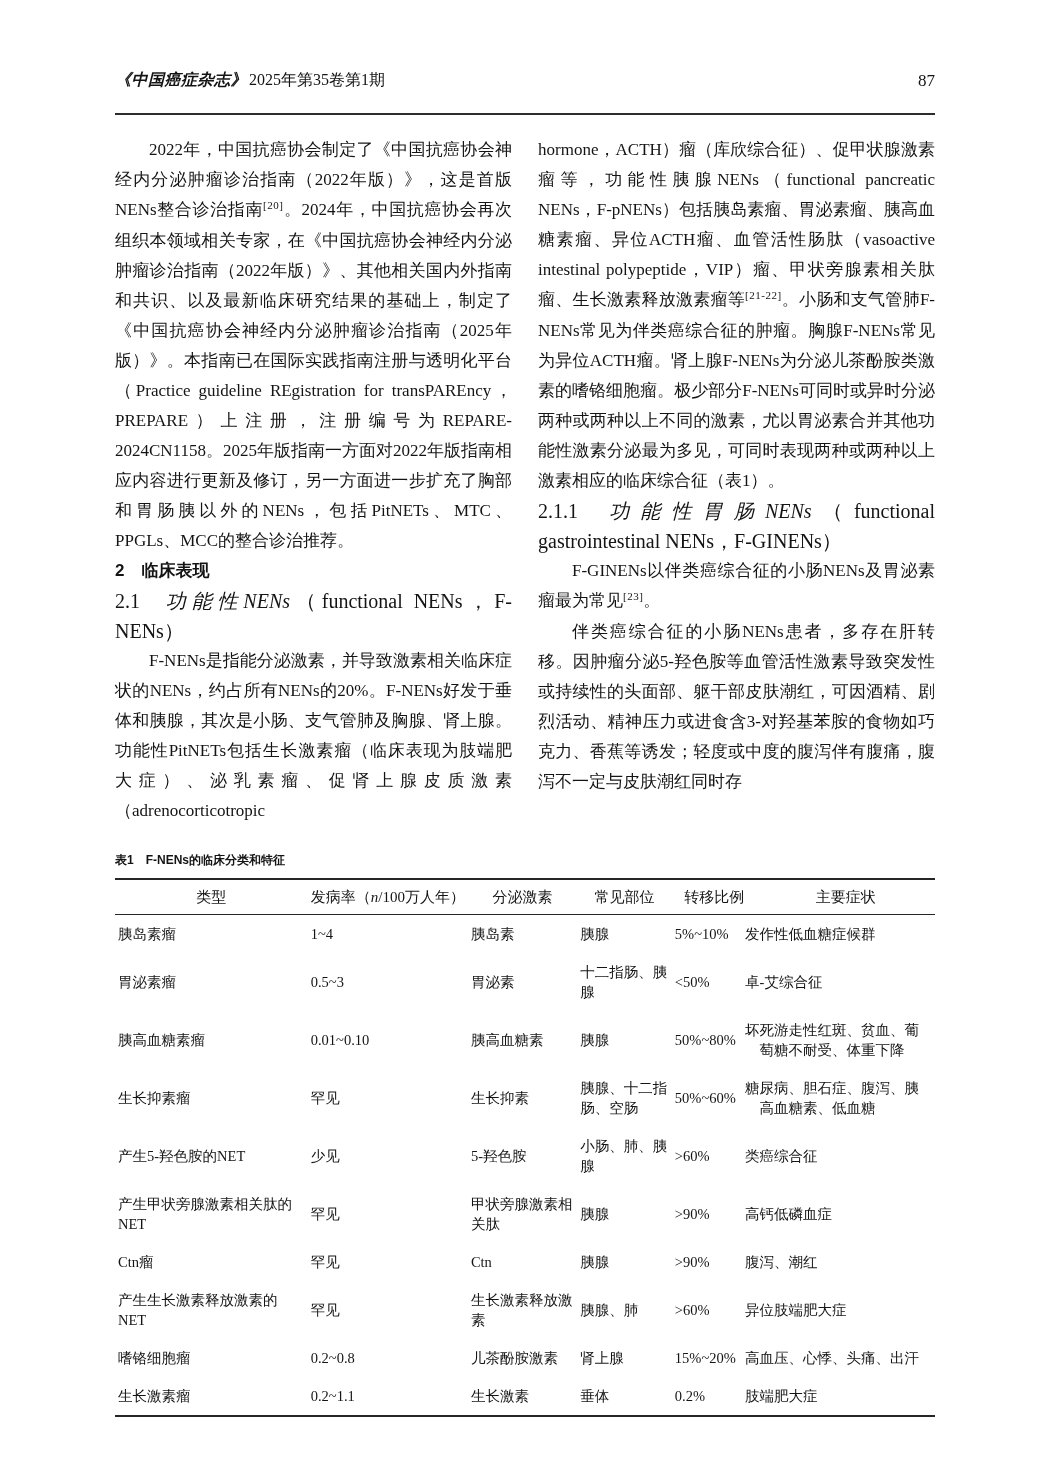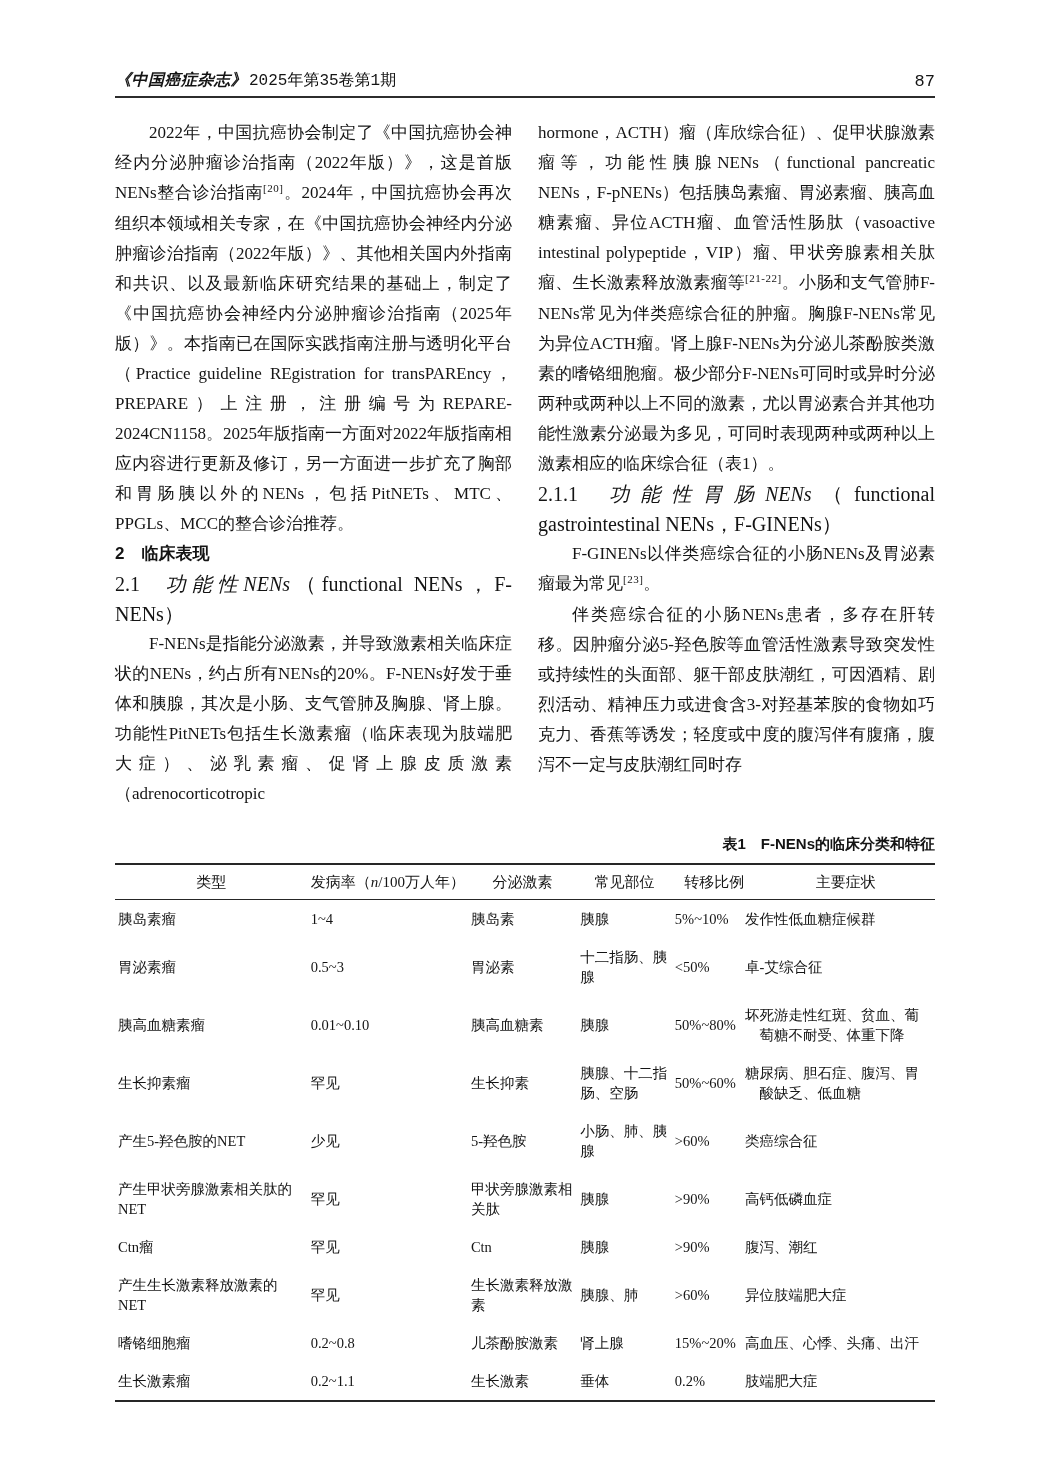--- a/index.html
+++ b/index.html
@@ -9,47 +9,46 @@
     color: #141414;
     font-family: "Liberation Serif", "DejaVu Serif", serif;
     position: relative;
   }
   .page {
     position: absolute; left: 115px; top: 70px; width: 820px;
   }
   
   .run-head {
     display: flex; align-items: flex-end; justify-content: space-between;
-    padding-bottom: 5px;
+    padding-bottom: 22px;
     border-bottom: 2px solid #2c2c2c;
     font-size: 16px;
-    font-family: Liberation Mono, monospace;
   }
   .journal-name { font-weight: bold; font-style: italic; letter-spacing: 0.5px; }
   .issue-info { font-weight: normal; font-style: normal; margin-left: 2px; }
   .folio { font-size: 17px; }
   
   .columns { display: flex; gap: 26px; margin-top: 20px; }
   .col { width: 397px; font-size: 17px; line-height: 30px; text-align: justify; text-justify: inter-ideograph; }
   .col p { margin: 0; }
   .indent { text-indent: 2em; }
   .ref { font-size: 11px; position: relative; top: -0.55em; letter-spacing: 0.5px; }
   .h-sec {
     font-family: "Liberation Sans", "DejaVu Sans", sans-serif;
     font-weight: bold; font-size: 17px; margin: 0;
   }
   .h-sub { font-weight: normal; font-size: 20px; margin: 0; }
   .h-num { margin-right: 1em; }
   .kai { font-style: italic; }
   
   .table-block { margin-top: 26px; }
   .table-title {
-    text-align: right;
+    text-align: left;
     font-family: "Liberation Sans", "DejaVu Sans", sans-serif;
-    font-weight: bold; font-size: 15px;
+    font-weight: bold; font-size: 12px;
     margin-bottom: 9px;
   }
   table.clinical {
     width: 820px; border-collapse: collapse;
     border-top: 2px solid #262626;
     border-bottom: 2px solid #262626;
     font-size: 14.5px; line-height: 20px;
   }
   table.clinical thead tr { border-bottom: 1.5px solid #262626; }
   table.clinical th {
@@ -137,21 +136,21 @@
             <td class="c-center">胰腺</td>
             <td class="c-num">50%~80%</td>
             <td class="c-sym">坏死游走性红斑、贫血、葡萄糖不耐受、体重下降</td>
           </tr>
           <tr>
             <td class="c-type">生长抑素瘤</td>
             <td class="c-num">罕见</td>
             <td class="c-center">生长抑素</td>
             <td class="c-center">胰腺、十二指肠、空肠</td>
             <td class="c-num">50%~60%</td>
-            <td class="c-sym">糖尿病、胆石症、腹泻、胃酸缺乏、低血糖</td>
+            <td class="c-sym">糖尿病、胆石症、腹泻、胰高血糖素、低血糖</td>
           </tr>
           <tr>
             <td class="c-type">产生5-羟色胺的NET</td>
             <td class="c-num">少见</td>
             <td class="c-center">5-羟色胺</td>
             <td class="c-center">小肠、肺、胰腺</td>
             <td class="c-num">&gt;60%</td>
             <td class="c-sym">类癌综合征</td>
           </tr>
           <tr>

